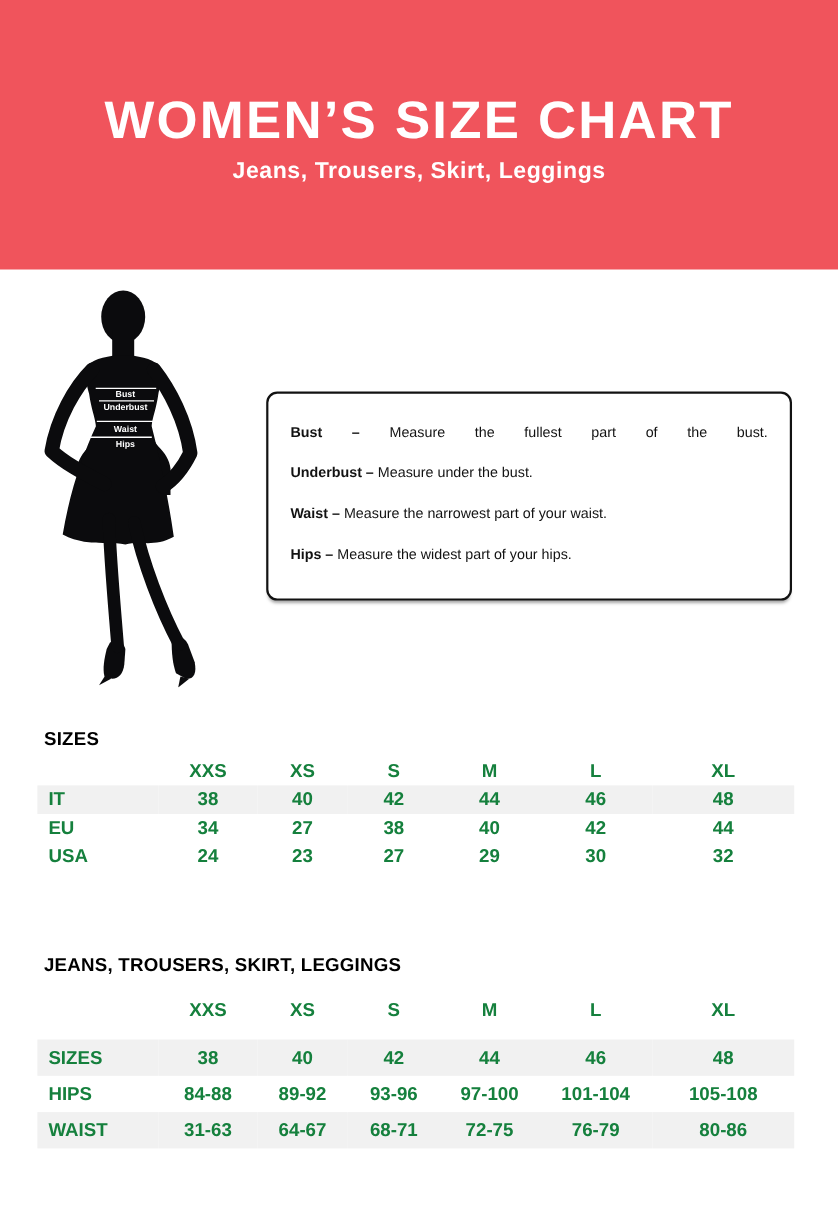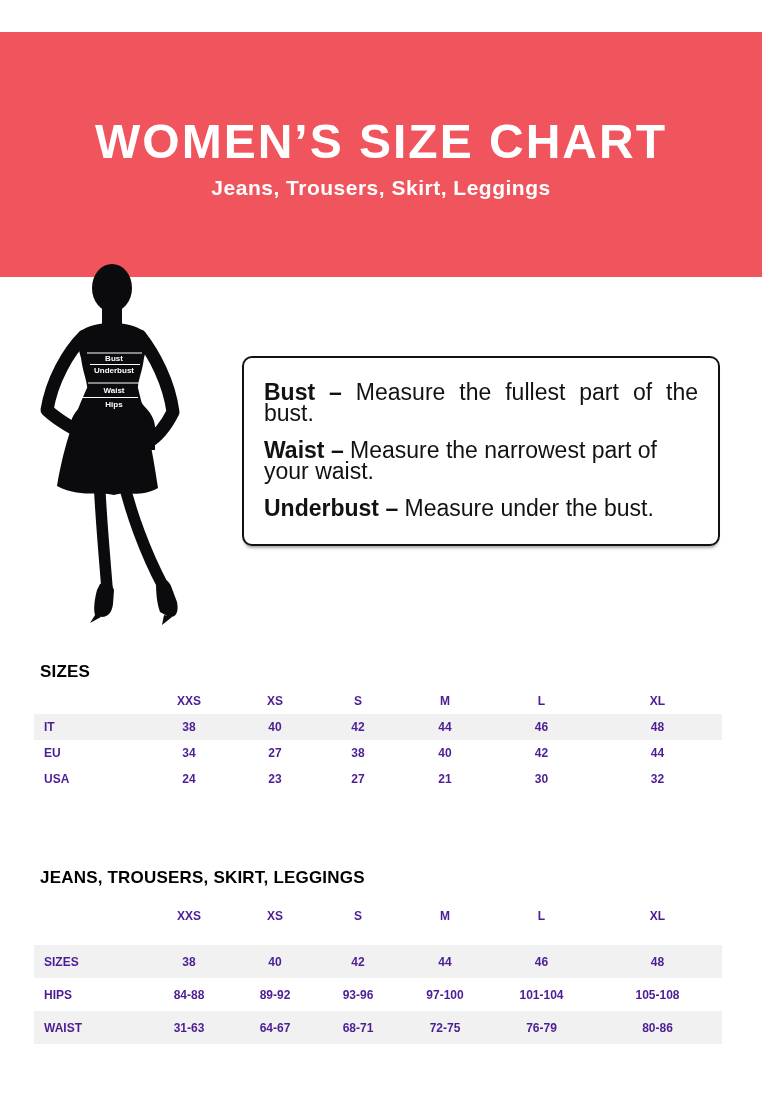--- a/index.html
+++ b/index.html
@@ -14,21 +14,20 @@
   }
 
   
   .banner {
     position: absolute;
     left: 0; top: 0;
     width: 762px; height: 245px;
     background: #F0545C;
     color: #ffffff;
     text-align: center;
-    margin-top: 32px;
   }
   .banner h1 {
     margin-top: 84px;
     font-size: 48px;
     font-weight: bold;
     letter-spacing: 2px;
     line-height: 52px;
   }
   .banner h2 {
     margin-top: 8px;
@@ -57,21 +56,21 @@
     left: 242px; top: 356px;
     width: 478px; height: 190px;
     border: 2px solid #121212;
     border-radius: 10px;
     background: #ffffff;
     box-shadow: 0 4px 3px -2px rgba(0,0,0,0.35);
     padding: 24px 20px 0 20px;
     color: #121212;
   }
   .info-box p {
-    font-size: 23px;
+    font-size: 13px;
     line-height: 21px;
     margin-bottom: 16px;
     white-space: normal;
   }
   .info-box p.justify { text-align: justify; text-align-last: justify; }
   .info-box strong { font-weight: bold; }
 
   
   .section-heading {
     position: absolute;
@@ -84,22 +83,22 @@
   #sizes-heading { top: 662px; }
   #bottoms-heading { top: 868px; }
 
   table.size-table {
     position: absolute;
     left: 34px;
     width: 688px;
     border-collapse: collapse;
     table-layout: fixed;
     font-weight: bold;
-    font-size: 12px;
-    color: #4c1d95;
+    font-size: 17px;
+    color: #15803d;
   }
   #sizes-table { top: 688px; }
   #bottoms-table { top: 903px; }
 
   table.size-table th, table.size-table td {
     text-align: center;
     font-weight: bold;
     vertical-align: middle;
     padding: 0;
   }
@@ -175,26 +174,30 @@
     <text x="74" y="132.5">Waist</text>
     <text x="74" y="146.5">Hips</text>
   </svg>
 
   <div class="info-box">
     <p class="justify">
       <strong>Bust –</strong>
       <span>Measure the fullest part of the bust.</span>
     </p>
     <p>
+      <strong>Underbust –</strong>
+      <span>Measure under the bust.</span>
+    </p>
+    <p>
       <strong>Waist –</strong>
       <span>Measure the narrowest part of your waist.</span>
     </p>
     <p>
-      <strong>Underbust –</strong>
-      <span>Measure under the bust.</span>
+      <strong>Hips –</strong>
+      <span>Measure the widest part of your hips.</span>
     </p>
   </div>
 
   <div class="section-heading" id="sizes-heading">SIZES</div>
 
   <table class="size-table" id="sizes-table">
     <colgroup>
       <col style="width:110px">
         <col style="width:90px">
         <col style="width:82px">
@@ -231,21 +234,21 @@
         <td>38</td>
         <td>40</td>
         <td>42</td>
         <td>44</td>
       </tr>
       <tr>
         <td class="rowlabel">USA</td>
         <td>24</td>
         <td>23</td>
         <td>27</td>
-        <td>21</td>
+        <td>29</td>
         <td>30</td>
         <td>32</td>
       </tr>
     </tbody>
   </table>
 
   <div class="section-heading" id="bottoms-heading">JEANS, TROUSERS, SKIRT, LEGGINGS</div>
 
   <table class="size-table" id="bottoms-table">
     <colgroup>

